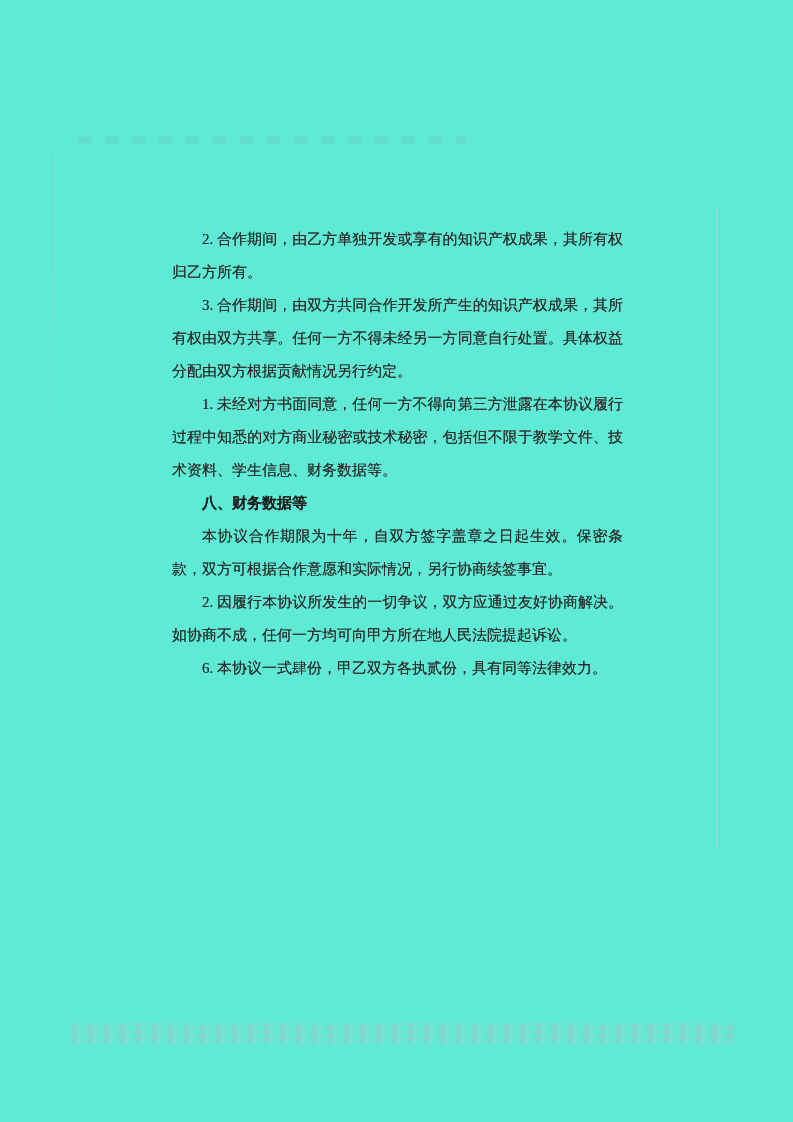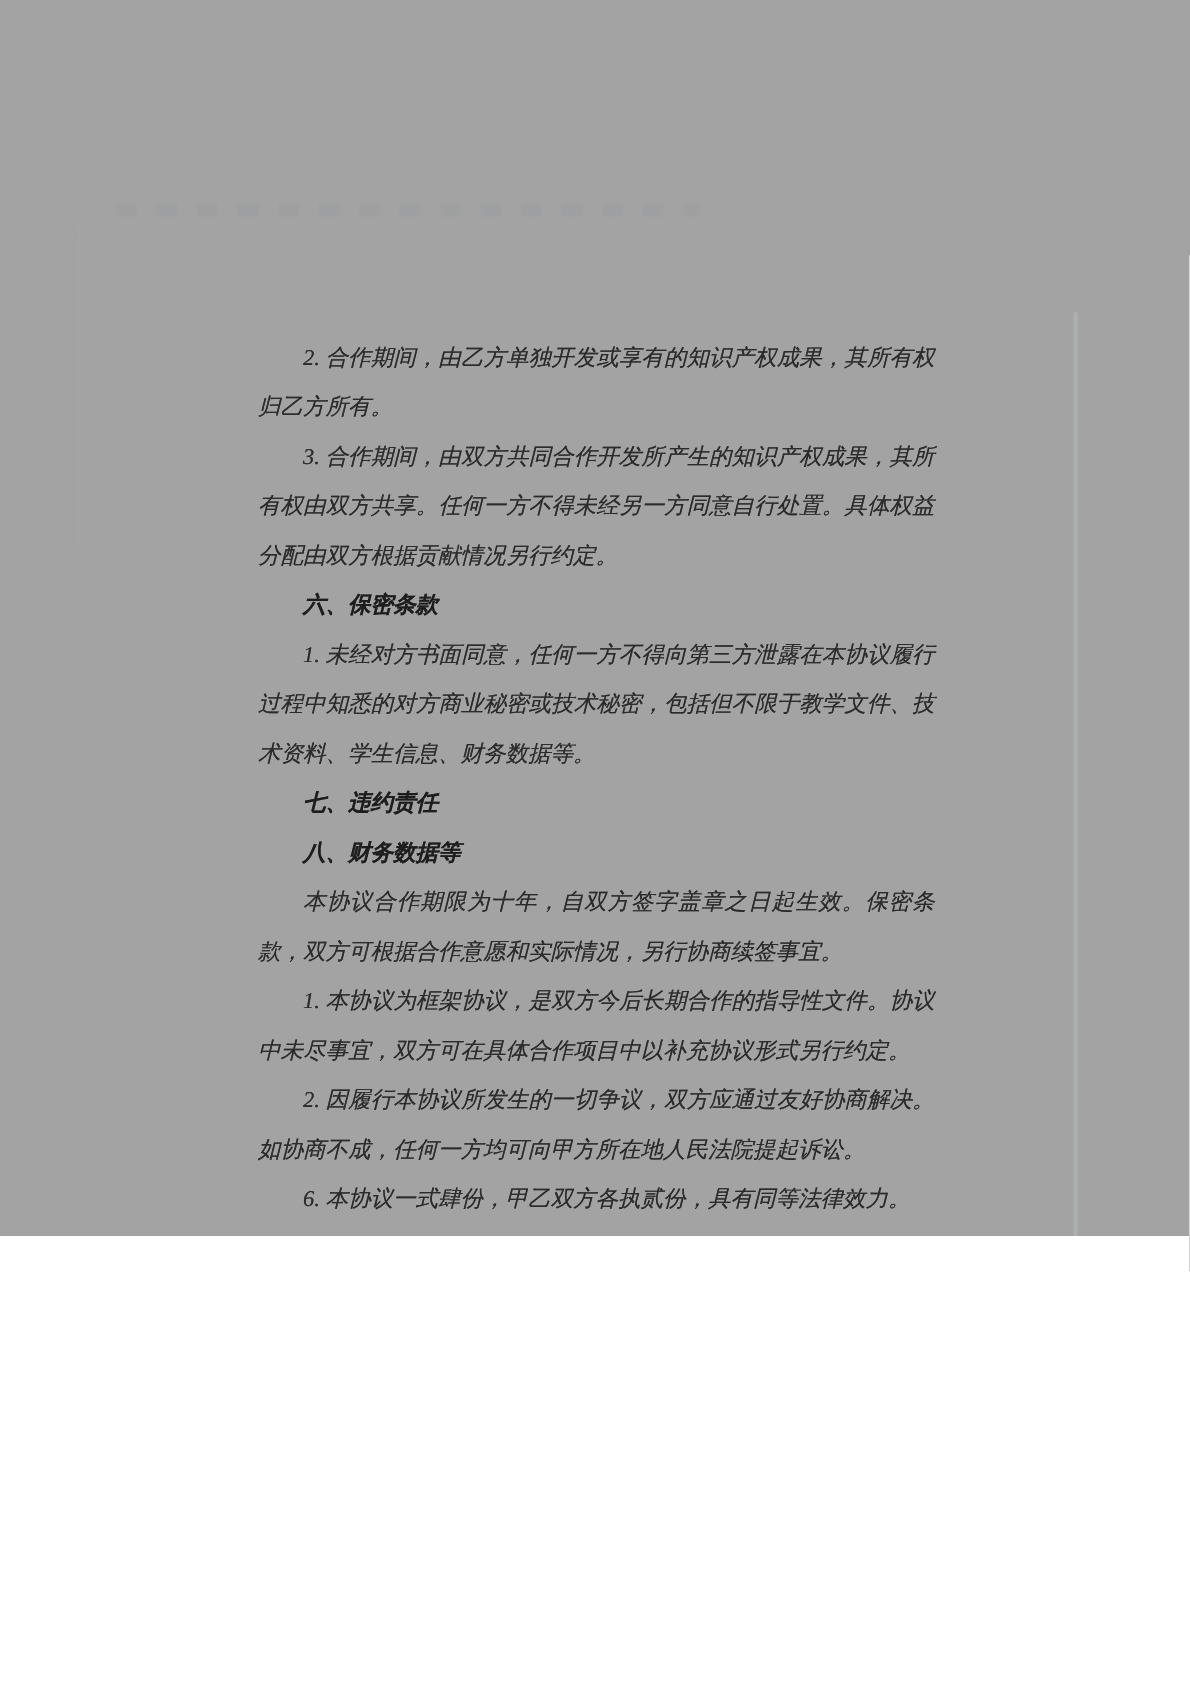--- a/index.html
+++ b/index.html
@@ -4,25 +4,24 @@
 <title>Scanned Agreement Page</title>
 <style>
   html, body {
     margin: 0;
     padding: 0;
     background: #ffffff;
   }
   .scan-page {
     position: relative;
     width: 793px;
-    height: 824px;
-    background: #a3a3a3;
+    height: 1122px;
+    background: #5eead4;
     overflow: hidden;
     font-family: "Liberation Serif", "DejaVu Serif", serif;
-    font-style: italic;
   }
   
   .smudge-top {
     position: absolute;
     left: 78px; top: 136px;
     width: 388px; height: 8px;
     background: repeating-linear-gradient(90deg,
       rgba(125,135,150,0.30) 0 13px,
       rgba(125,135,150,0.00) 13px 27px);
     opacity: 0.45;
@@ -92,26 +91,23 @@
   <div class="smudge-top"></div>
   <div class="edge-left"></div>
   <div class="edge-right"></div>
   <div class="noise-bottom"></div>
 
   <article class="doc-content">
 
     <p class="para">2. 合作期间，由乙方单独开发或享有的知识产权成果，其所有权归乙方所有。</p>
     <p class="para">3. 合作期间，由双方共同合作开发所产生的知识产权成果，其所有权由双方共享。任何一方不得未经另一方同意自行处置。具体权益分配由双方根据贡献情况另行约定。</p>
 
-    <h2 class="heading">六、保密条款</h2>
     <p class="para">1. 未经对方书面同意，任何一方不得向第三方泄露在本协议履行过程中知悉的对方商业秘密或技术秘密，包括但不限于教学文件、技术资料、学生信息、财务数据等。</p>
 
-    <h2 class="heading">七、违约责任</h2>
 
     <h2 class="heading">八、财务数据等</h2>
     <p class="para">本协议合作期限为十年，自双方签字盖章之日起生效。保密条款，双方可根据合作意愿和实际情况，另行协商续签事宜。</p>
 
-    <p class="para">1. 本协议为框架协议，是双方今后长期合作的指导性文件。协议中未尽事宜，双方可在具体合作项目中以补充协议形式另行约定。</p>
     <p class="para">2. 因履行本协议所发生的一切争议，双方应通过友好协商解决。如协商不成，任何一方均可向甲方所在地人民法院提起诉讼。</p>
     <p class="para">6. 本协议一式肆份，甲乙双方各执贰份，具有同等法律效力。</p>
 
   </article>
 </main>
 
 </body></html>

